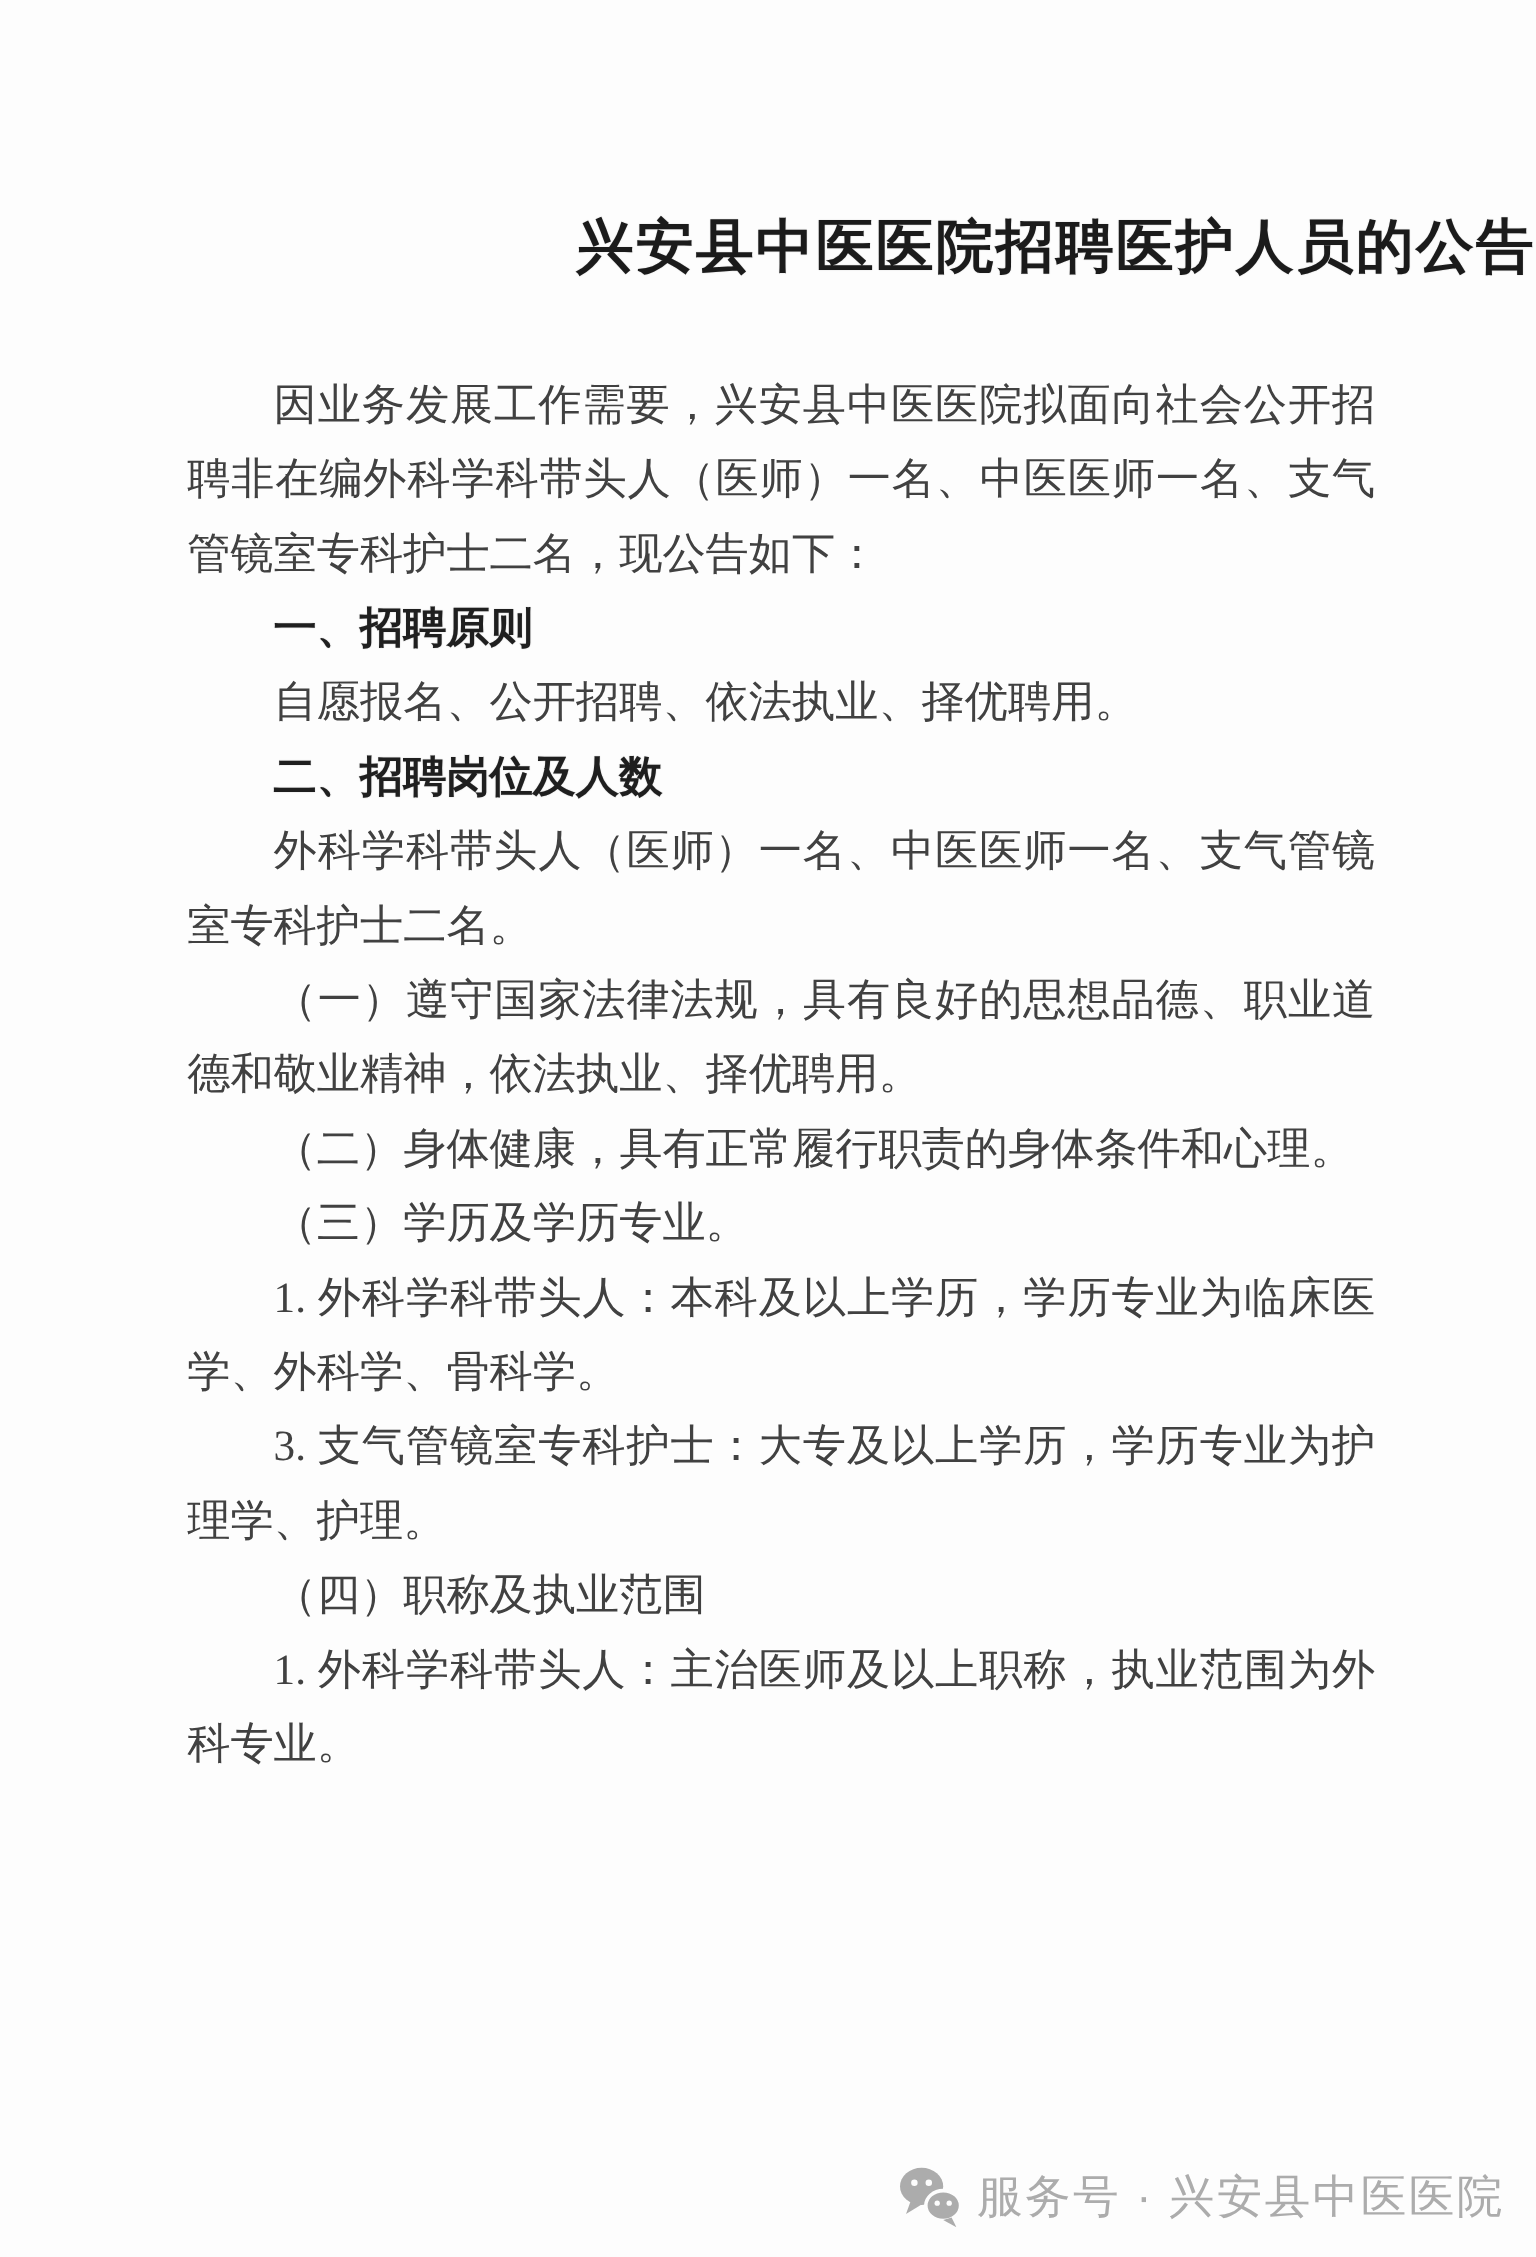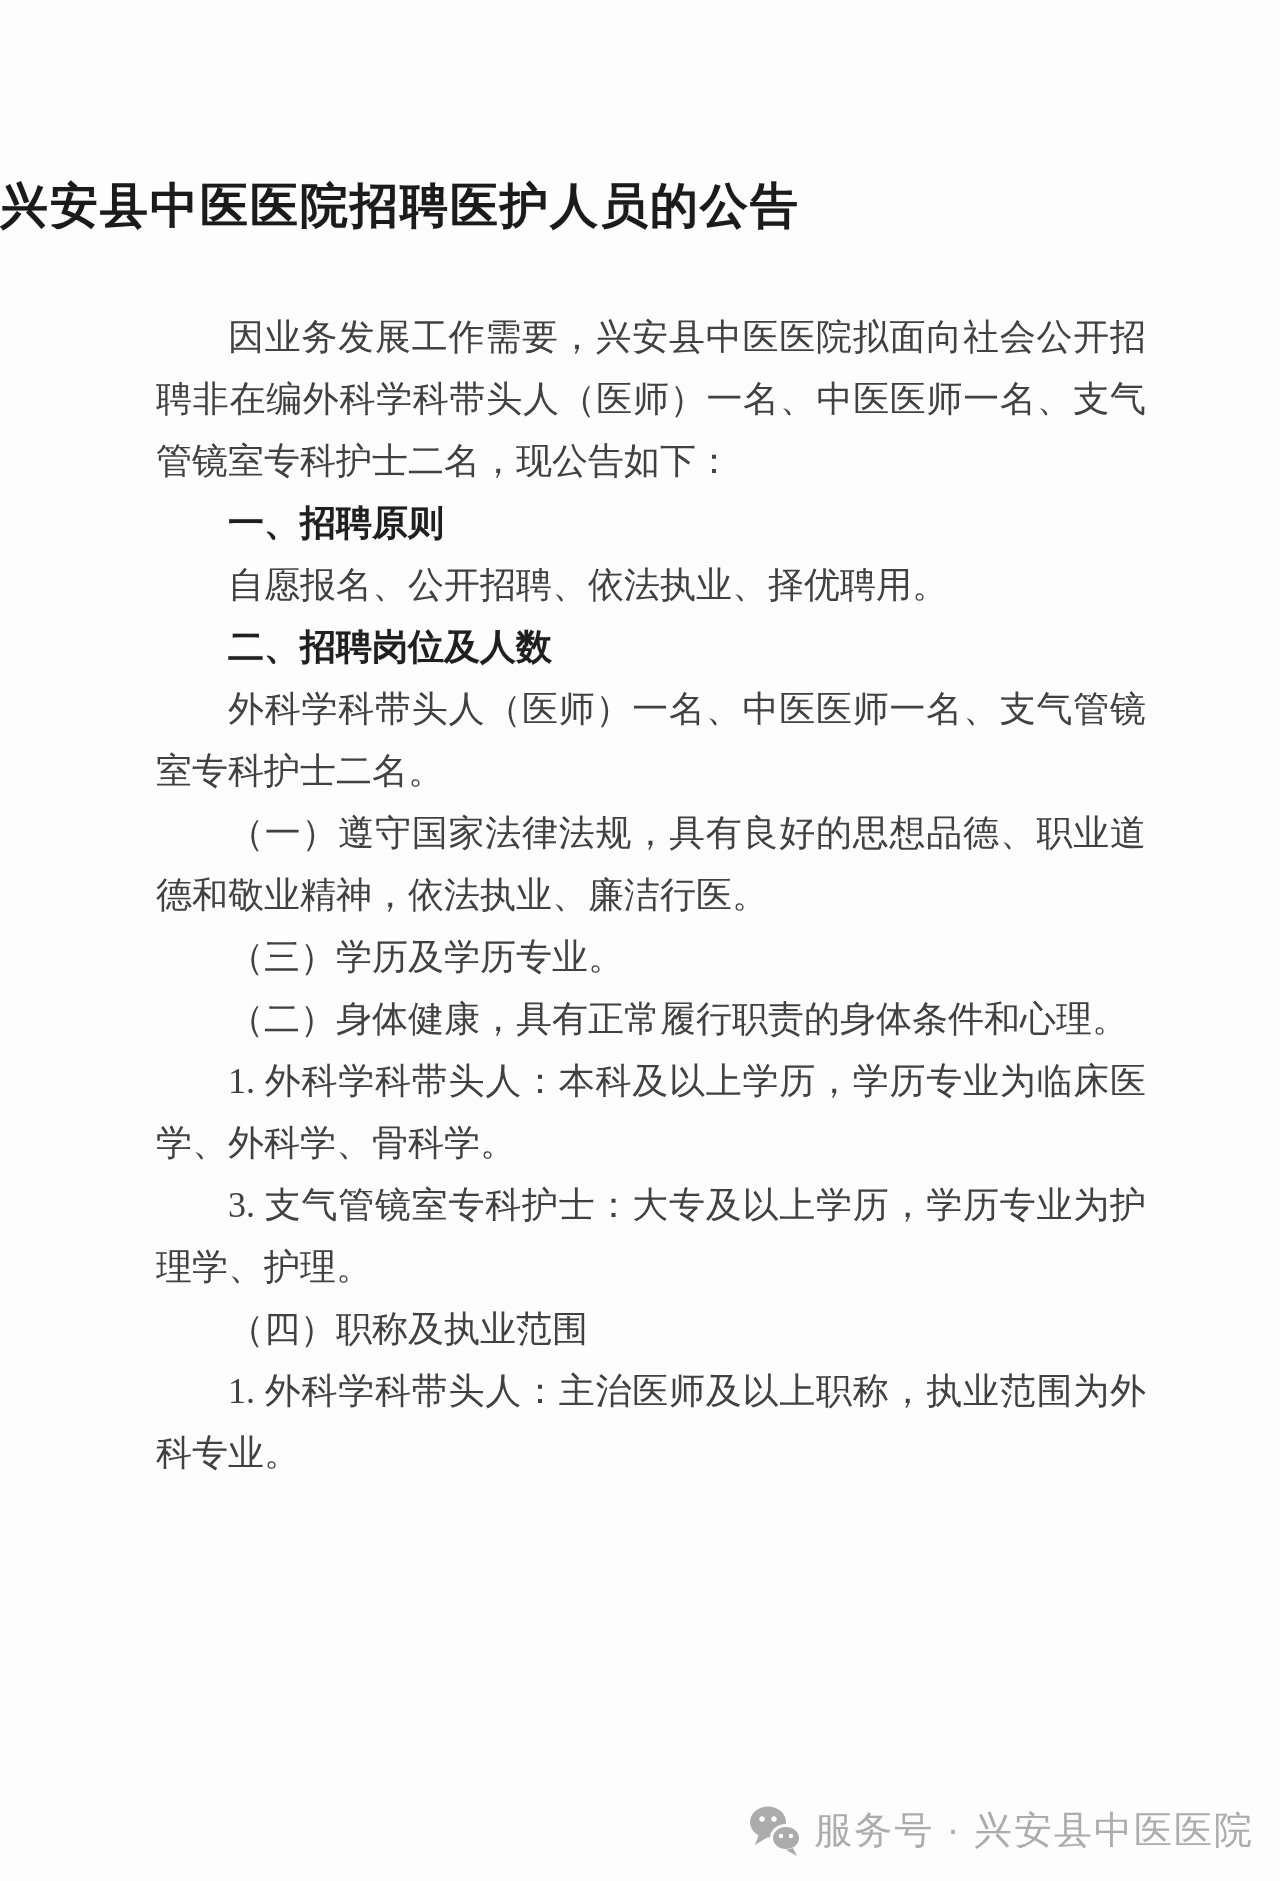--- a/index.html
+++ b/index.html
@@ -15,21 +15,21 @@
     position: absolute;
     inset: 0;
     background: var(--page-bg, #fdfdfd);
   }
   .doc-title {
     position: absolute;
     top: 174px;
     left: 0;
     width: 100%;
     margin: 0;
-    text-align: left;
+    text-align: right;
     font-size: 48px;
     font-weight: bold;
     letter-spacing: 2px;
     color: var(--title-ink, #1b1b1b);
     font-family: "Liberation Serif", serif;
     
     text-shadow: 0 0 1px rgba(0,0,0,0.25);
   }
   .doc-body {
     position: absolute;
@@ -76,23 +76,23 @@
 <div class="page">
 
   <h1 class="doc-title">兴安县中医医院招聘医护人员的公告</h1>
 
   <div class="doc-body">
       <p>因业务发展工作需要，兴安县中医医院拟面向社会公开招聘非在编外科学科带头人（医师）一名、中医医师一名、支气管镜室专科护士二名，现公告如下：</p>
       <p class="heading">一、招聘原则</p>
       <p>自愿报名、公开招聘、依法执业、择优聘用。</p>
       <p class="heading">二、招聘岗位及人数</p>
       <p>外科学科带头人（医师）一名、中医医师一名、支气管镜室专科护士二名。</p>
-      <p>（一）遵守国家法律法规，具有良好的思想品德、职业道德和敬业精神，依法执业、廉洁行医。</p>
+      <p>（一）遵守国家法律法规，具有良好的思想品德、职业道德和敬业精神，依法执业、择优聘用。</p>
+      <p>（二）身体健康，具有正常履行职责的身体条件和心理。</p>
       <p>（三）学历及学历专业。</p>
-      <p>（二）身体健康，具有正常履行职责的身体条件和心理。</p>
       <p>1. 外科学科带头人：本科及以上学历，学历专业为临床医学、外科学、骨科学。</p>
       <p>3. 支气管镜室专科护士：大专及以上学历，学历专业为护理学、护理。</p>
       <p>（四）职称及执业范围</p>
       <p>1. 外科学科带头人：主治医师及以上职称，执业范围为外科专业。</p>
     </div>
 
   <div class="watermark">
     <span class="wechat-icon">
       <svg viewBox="0 0 54 52" xmlns="http://www.w3.org/2000/svg">
         <g fill="#acacac">

